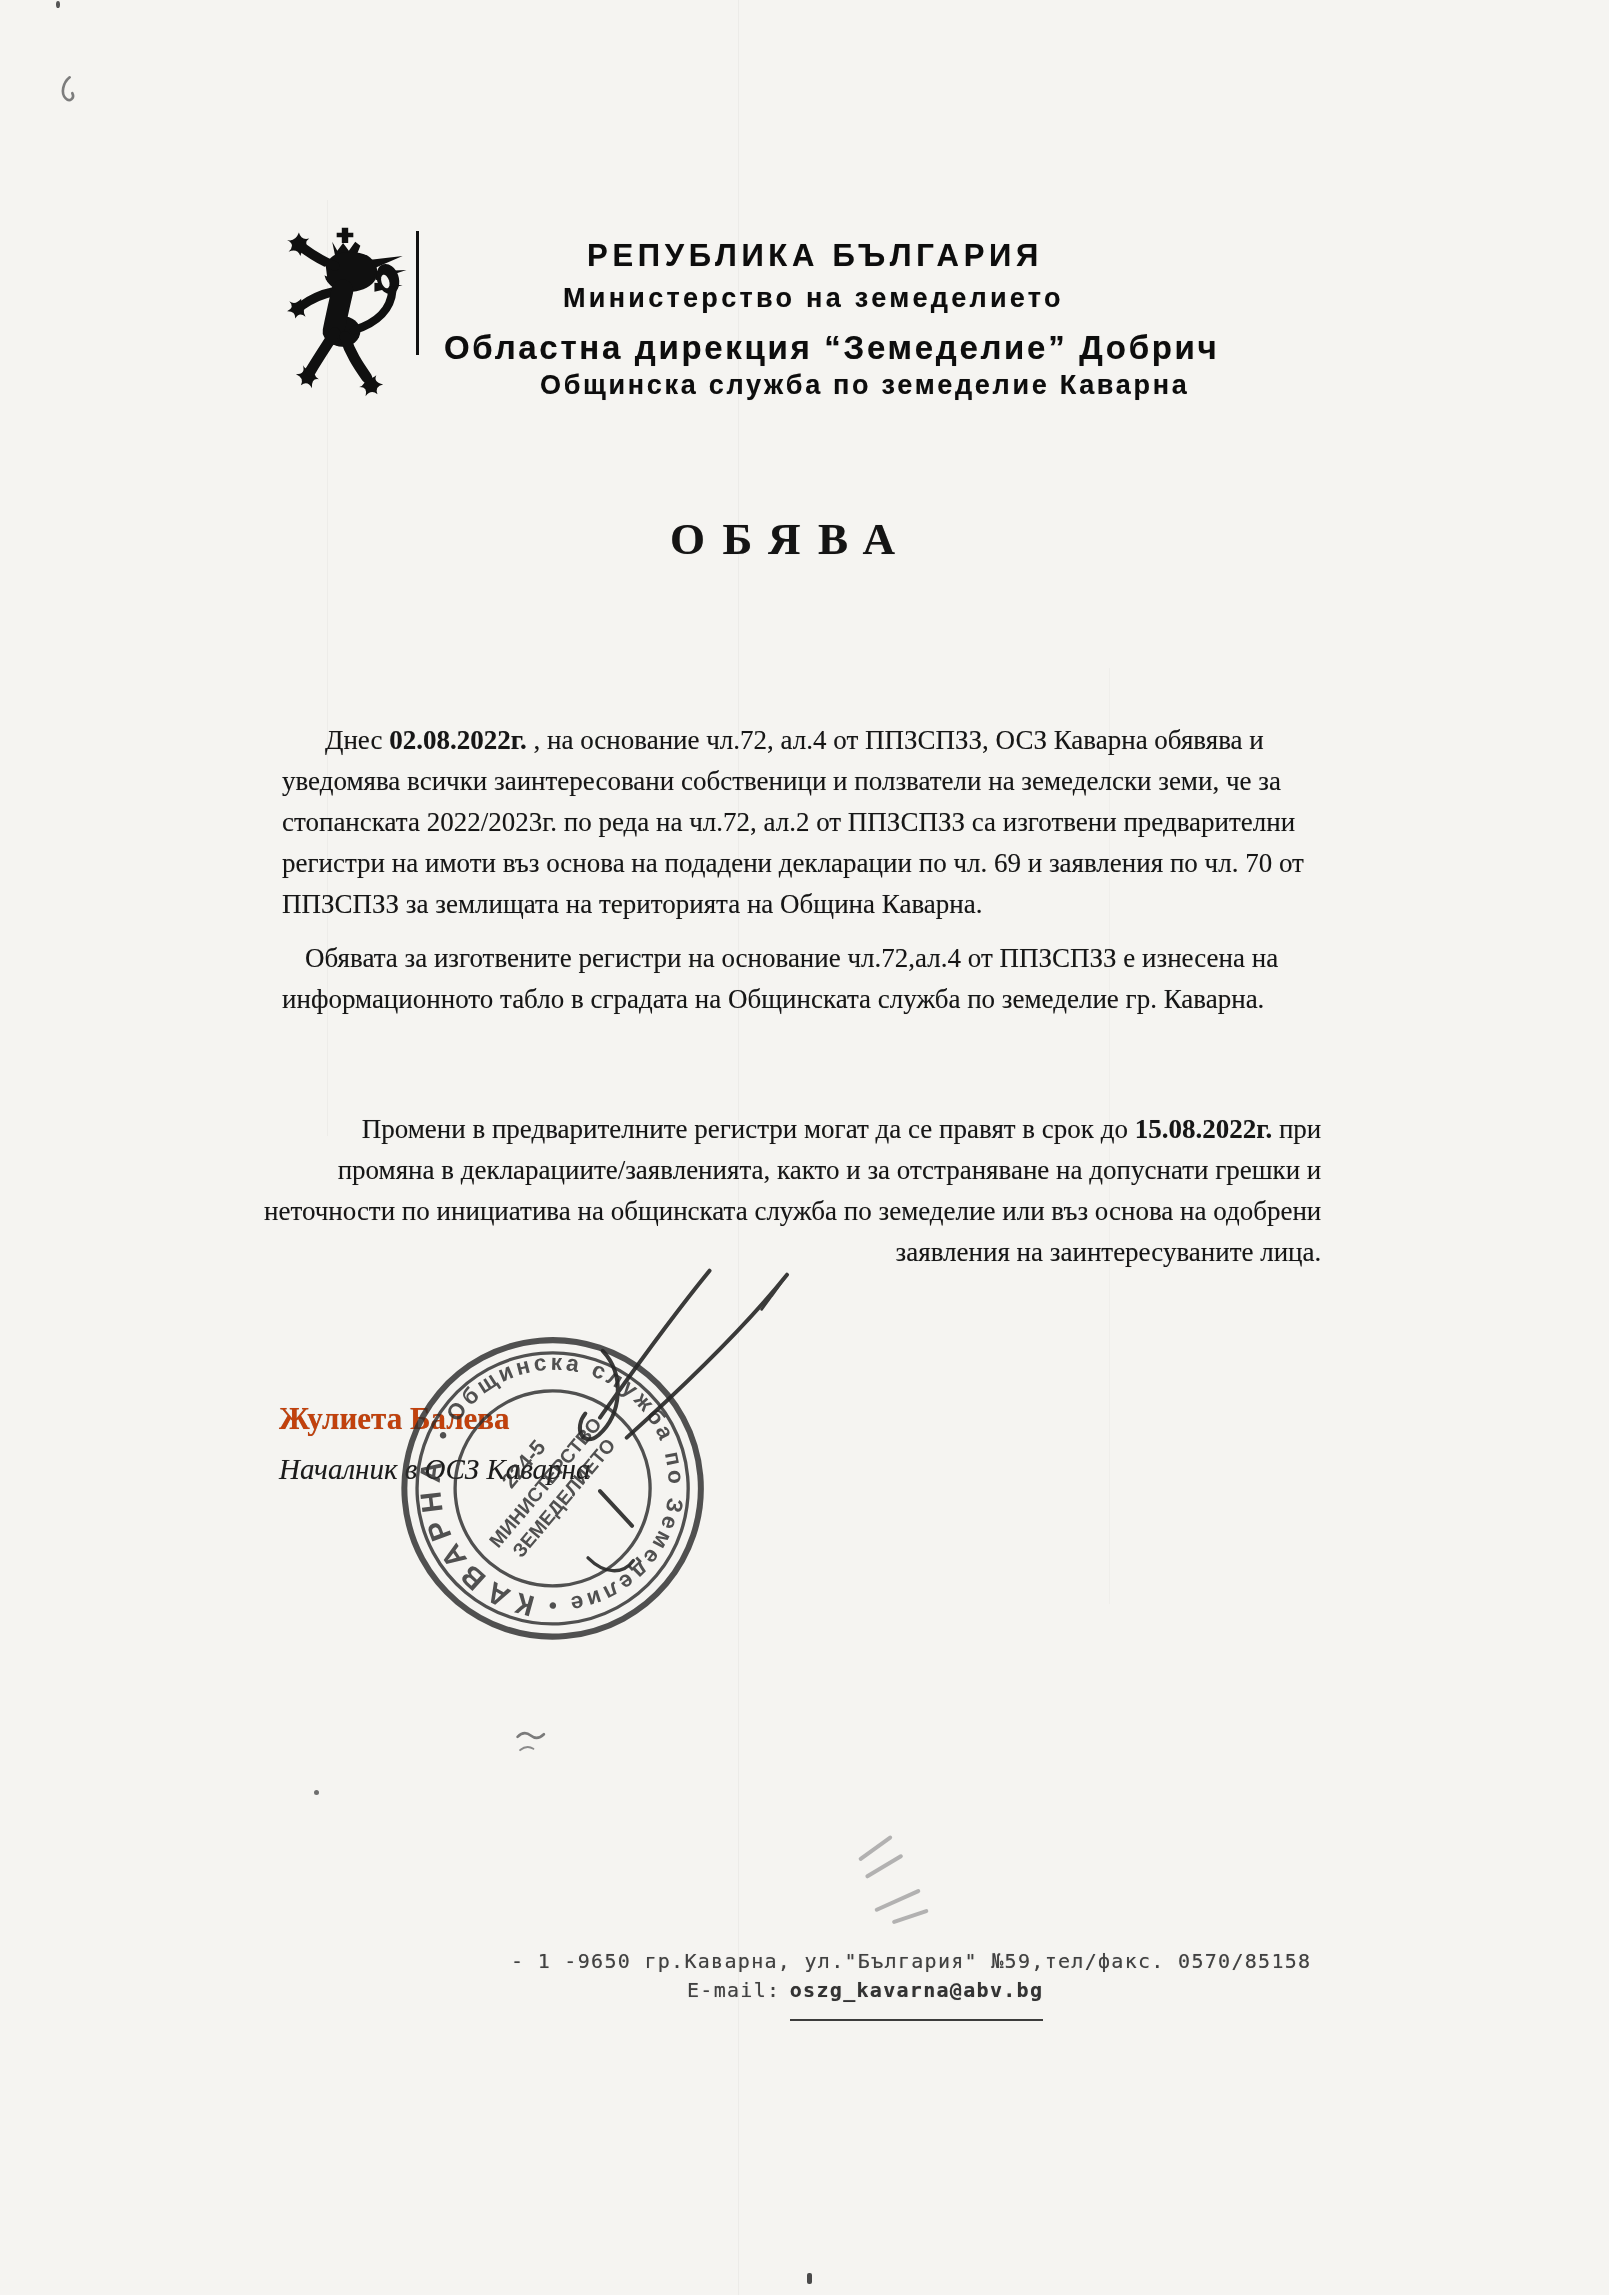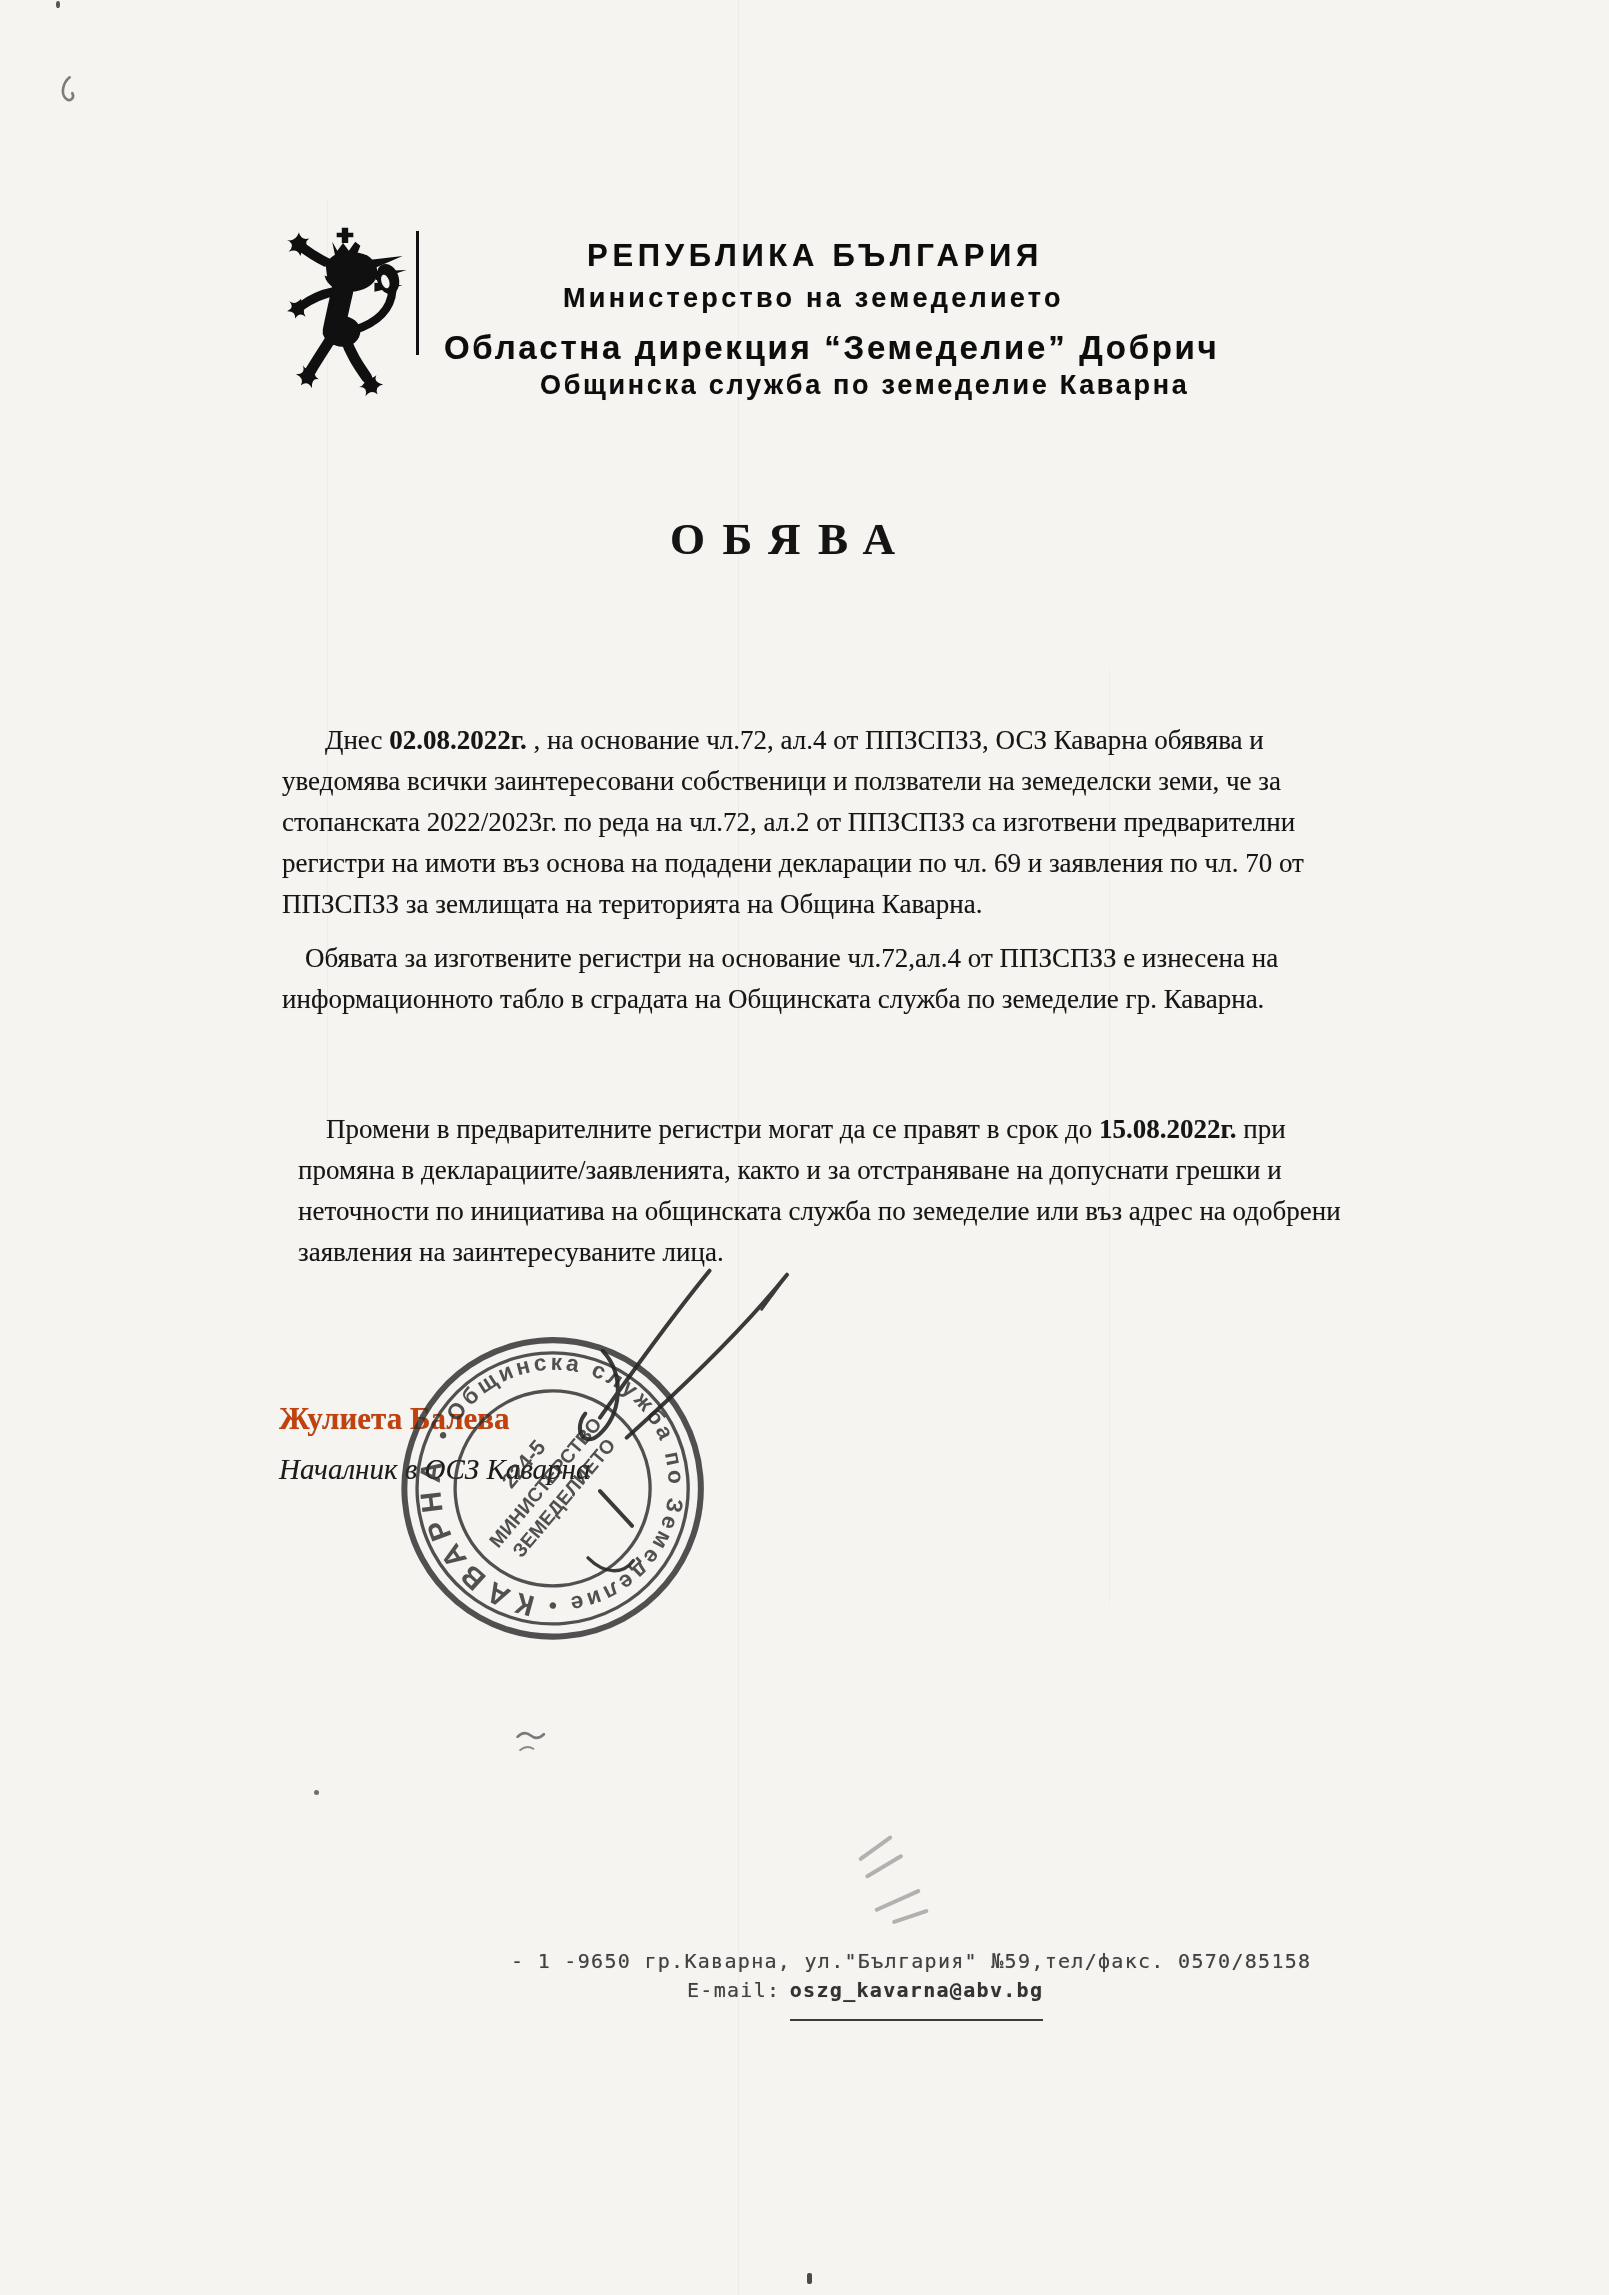--- a/index.html
+++ b/index.html
@@ -95,24 +95,24 @@
     <div class="ln">регистри на имоти въз основа на подадени декларации по чл. 69 и заявления по чл. 70 от</div>
     <div class="ln">ППЗСПЗЗ за землищата на територията на Община Каварна.</div>
   </div>
 
   <div class="p" style="left:282px;top:938px;">
     <div class="ln ind34">Обявата за изготвените регистри на основание чл.72,ал.4 от ППЗСПЗЗ е изнесена на</div>
     <div class="ln">информационното табло в сградата на Общинската служба по земеделие гр. Каварна.</div>
   </div>
 
 
-  <div class="p" style="left:298px;top:1109px;">
+  <div class="p" style="left:264px;top:1109px;text-align:right;">
     <div class="ln ind42"><span>Промени в предварителните регистри могат да се правят в срок до </span><b>15.08.2022г.</b><span> при</span></div>
     <div class="ln">промяна в декларациите/заявленията, както и за отстраняване на допуснати грешки и</div>
-    <div class="ln">неточности по инициатива на общинската служба по земеделие или въз адрес на одобрени</div>
+    <div class="ln">неточности по инициатива на общинската служба по земеделие или въз основа на одобрени</div>
     <div class="ln">заявления на заинтересуваните лица.</div>
   </div>
 
   <div class="abs sig-name" style="left:279px;top:1401px;">Жулиета Балева</div>
   <div class="abs sig-role" style="left:279px;top:1453px;">Началник в ОСЗ Каварна</div>
 
   <svg style="left:334px;top:1256px;" width="508" height="414" viewBox="0 0 760 620">
     <g transform="translate(327,348)" opacity="0.82">
       <g transform="rotate(-50)">
         <circle r="222" fill="none" stroke="#2d2d2d" stroke-width="9"></circle>

